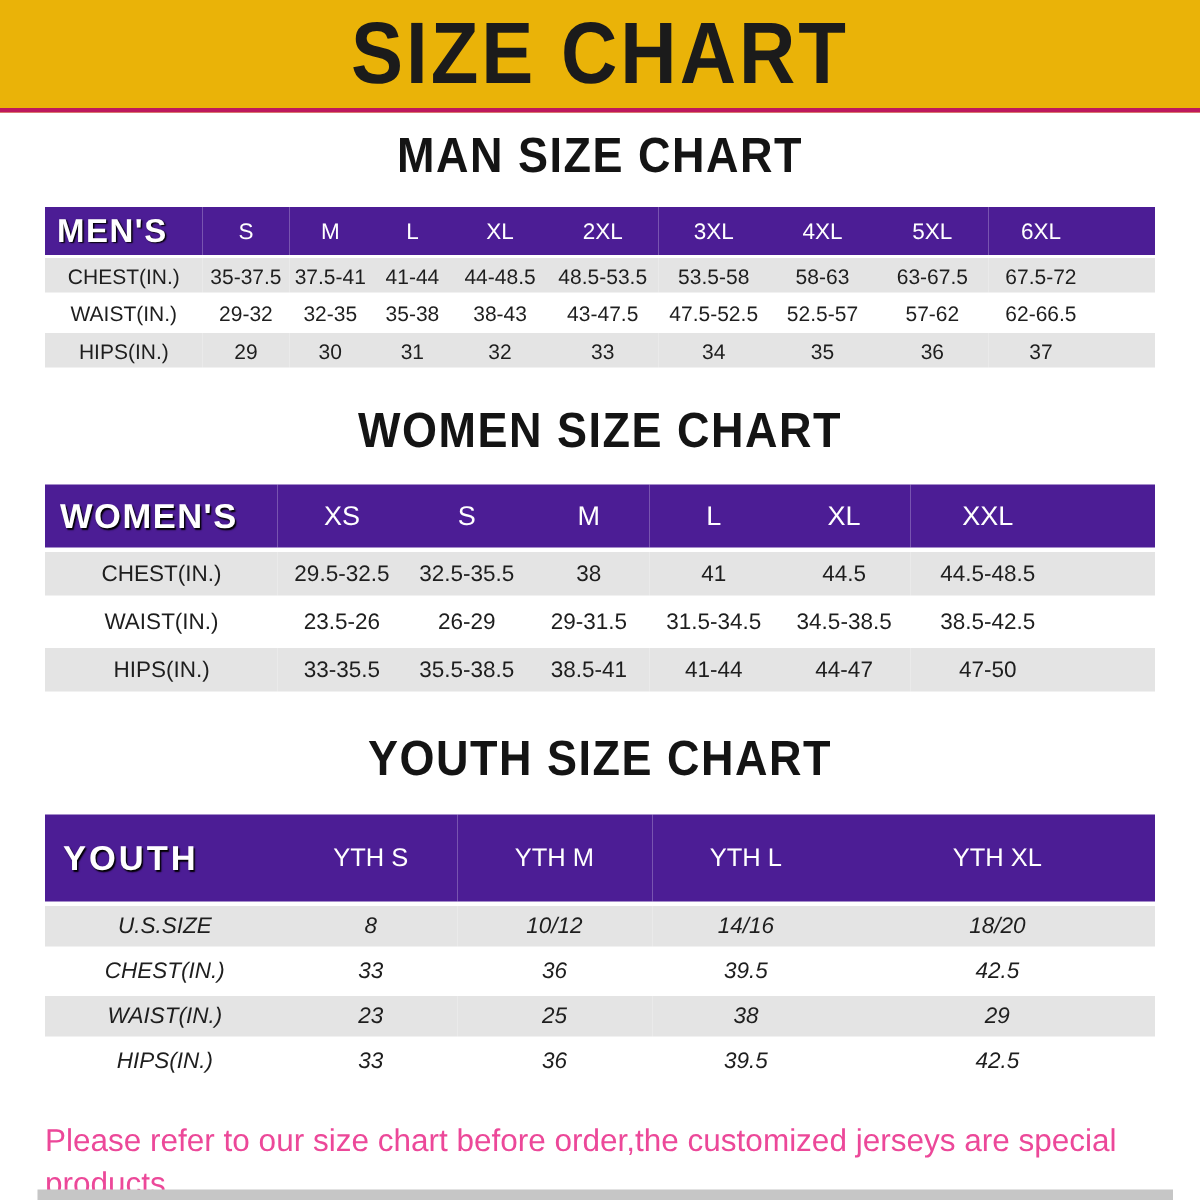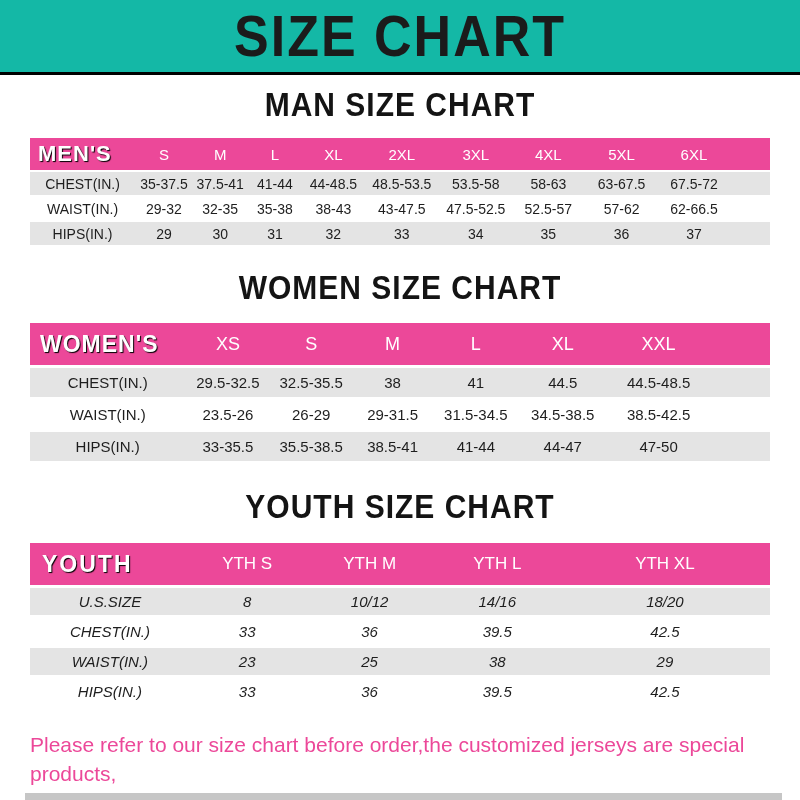--- a/index.html
+++ b/index.html
@@ -1,54 +1,54 @@
 <!DOCTYPE html>
 <html><head>
 <meta charset="utf-8">
 <style>
   * { margin:0; padding:0; box-sizing:border-box; }
   html,body { background:#fff; }
   body { font-family:"Liberation Sans", sans-serif; }
   .page { position:relative; width:800px; height:800px; margin:0 auto; background:#ffffff; overflow:hidden; }
 
   
-  .banner { height:75px; background:#14b8a6; border-bottom:3px solid #000000; display:flex; align-items:center; justify-content:center; }
+  .banner { height:75px; background:#eab308; border-bottom:3px solid #be185d; display:flex; align-items:center; justify-content:center; }
   .banner h1 { font-size:52px; font-weight:bold; color:#1B1B1B; letter-spacing:2px; transform:scaleY(1.12); line-height:1; }
 
   
   h2.sec-head { text-align:center; font-size:30px; font-weight:bold; color:#141414; letter-spacing:1px; transform:scaleY(1.1); }
   h2.men-head { margin-top:13px; }
   h2.women-head { margin-top:24px; }
   h2.youth-head { margin-top:26px; }
 
   
   table.szt { width:740px; margin:0 auto; border-collapse:separate; border-spacing:0 3px; table-layout:fixed; }
   table.men-t { border-spacing:0 2px; margin-top:14px; }
   table.women-t { margin-top:15px; }
   table.youth-t { margin-top:16px; }
-  tr.hdr th { background:#ec4899; color:#fff; font-weight:normal; text-align:center; }
+  tr.hdr th { background:#4c1d95; color:#fff; font-weight:normal; text-align:center; }
   tr.hdr th.lbl { text-align:left; font-weight:bold; }
   tr.g td { background:#E4E4E4; }
   tr.w td { background:#FFFFFF; }
   td { text-align:center; color:#1E1E1E; }
 
   
   .men-t tr.hdr th { height:32px; font-size:15px; }
   .men-t tr.hdr th.lbl { font-size:22px; padding-left:8px; letter-spacing:1px; text-shadow:1px 1px 1px #000; }
   .men-t td { height:23px; font-size:14px; }
   .men-t th:last-child, .men-t td:last-child { padding-right:41px; }
 
   
   .women-t tr.hdr th { height:42px; font-size:18px; }
   .women-t tr.hdr th.lbl { font-size:23px; padding-left:10px; letter-spacing:1px; text-shadow:1px 1px 1px #000; }
   .women-t td { height:29px; font-size:15px; }
   .women-t th:last-child, .women-t td:last-child { padding-right:60px; }
 
   
-  .youth-t tr.hdr th { height:42px; font-size:17px;margin-left:40px; }
+  .youth-t tr.hdr th { height:58px; font-size:17px;margin-left:40px; }
   .youth-t tr.hdr th.lbl { font-size:23px; padding-left:12px; letter-spacing:2px; text-shadow:1px 1px 1px #000; }
   .youth-t td { height:27px; font-size:15px;font-style:italic; }
   .youth-t th:last-child, .youth-t td:last-child { }
 
   
   .disclaimer { margin:22px 0 0 30px; }
   .disclaimer p { font-size:21px; line-height:29px; color:#ec4899; }
 
   .bottom-strip { position:absolute; left:25px; right:18px; bottom:0; height:7px; background:#C6C6C6; }
 </style>

